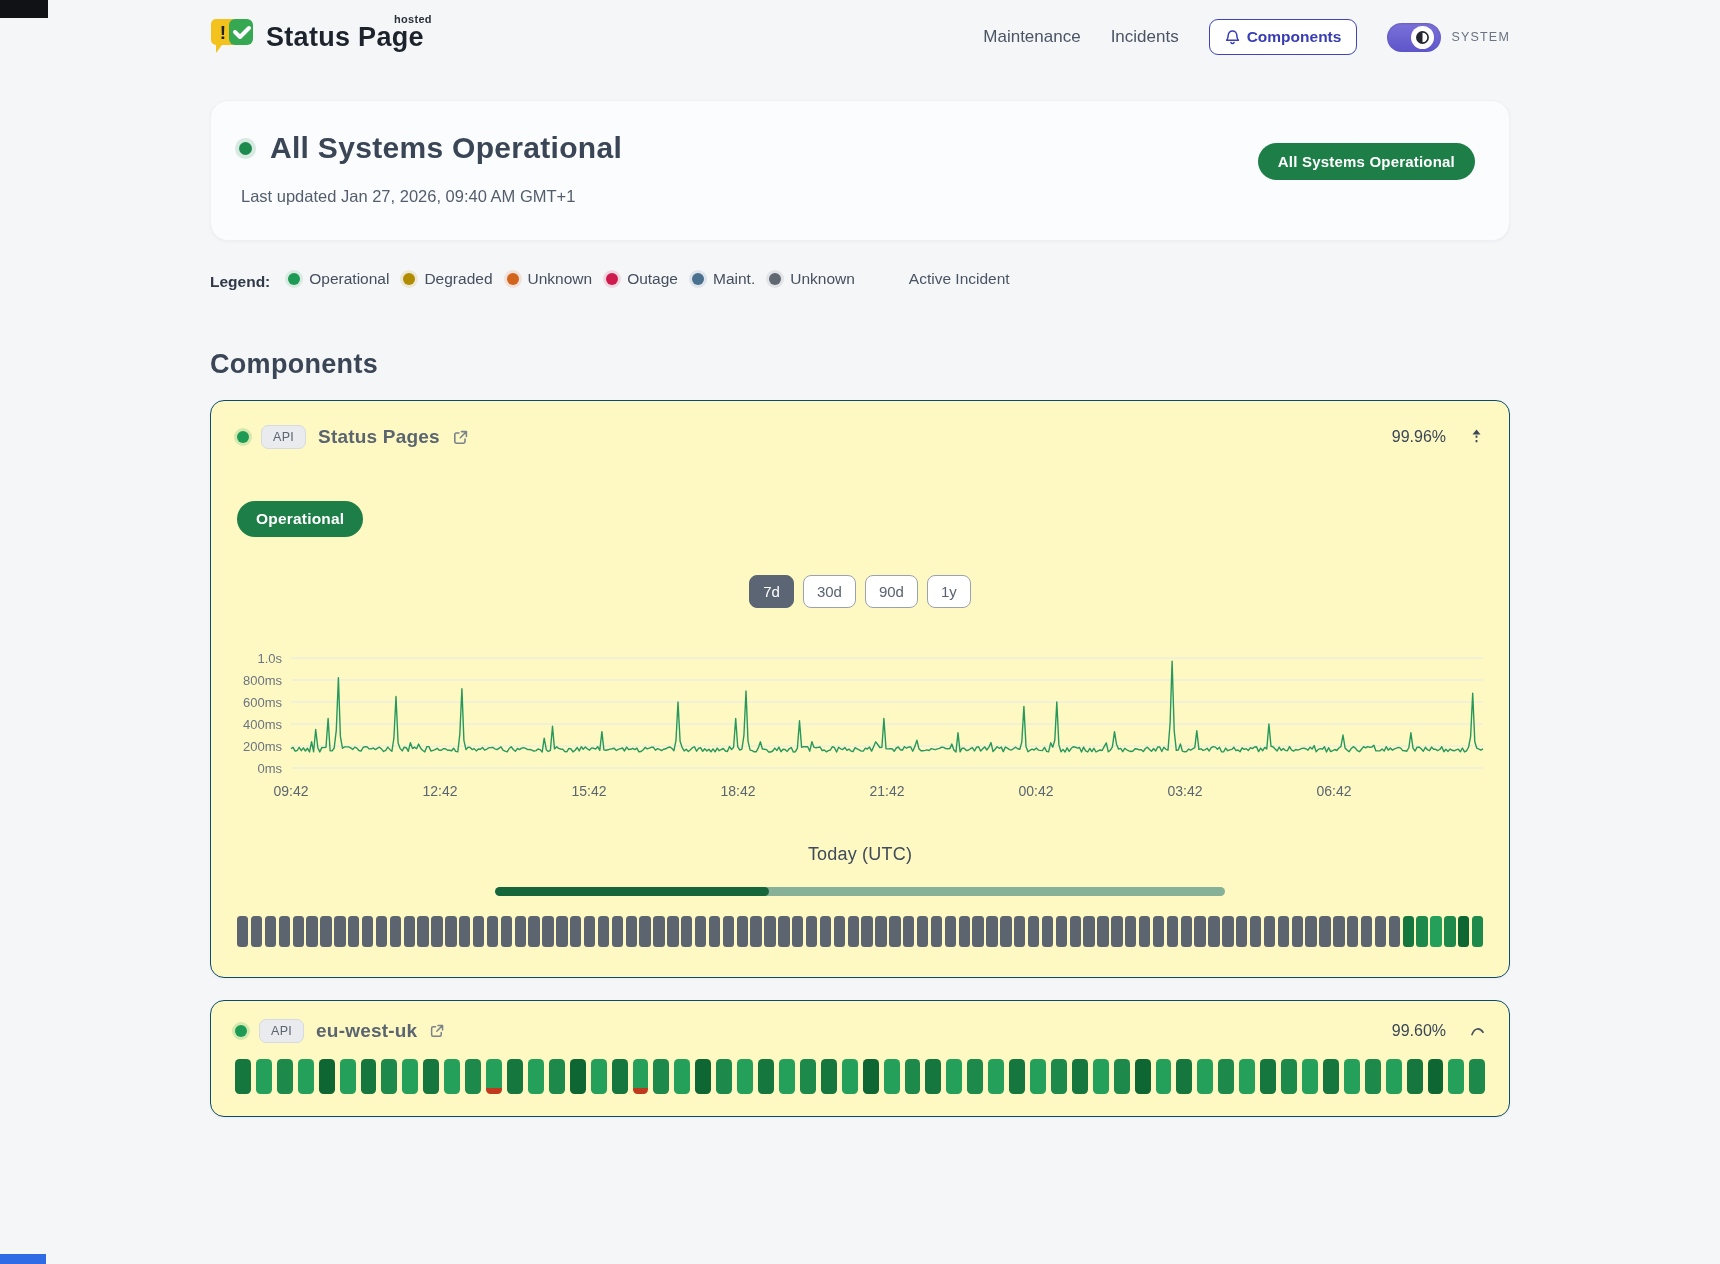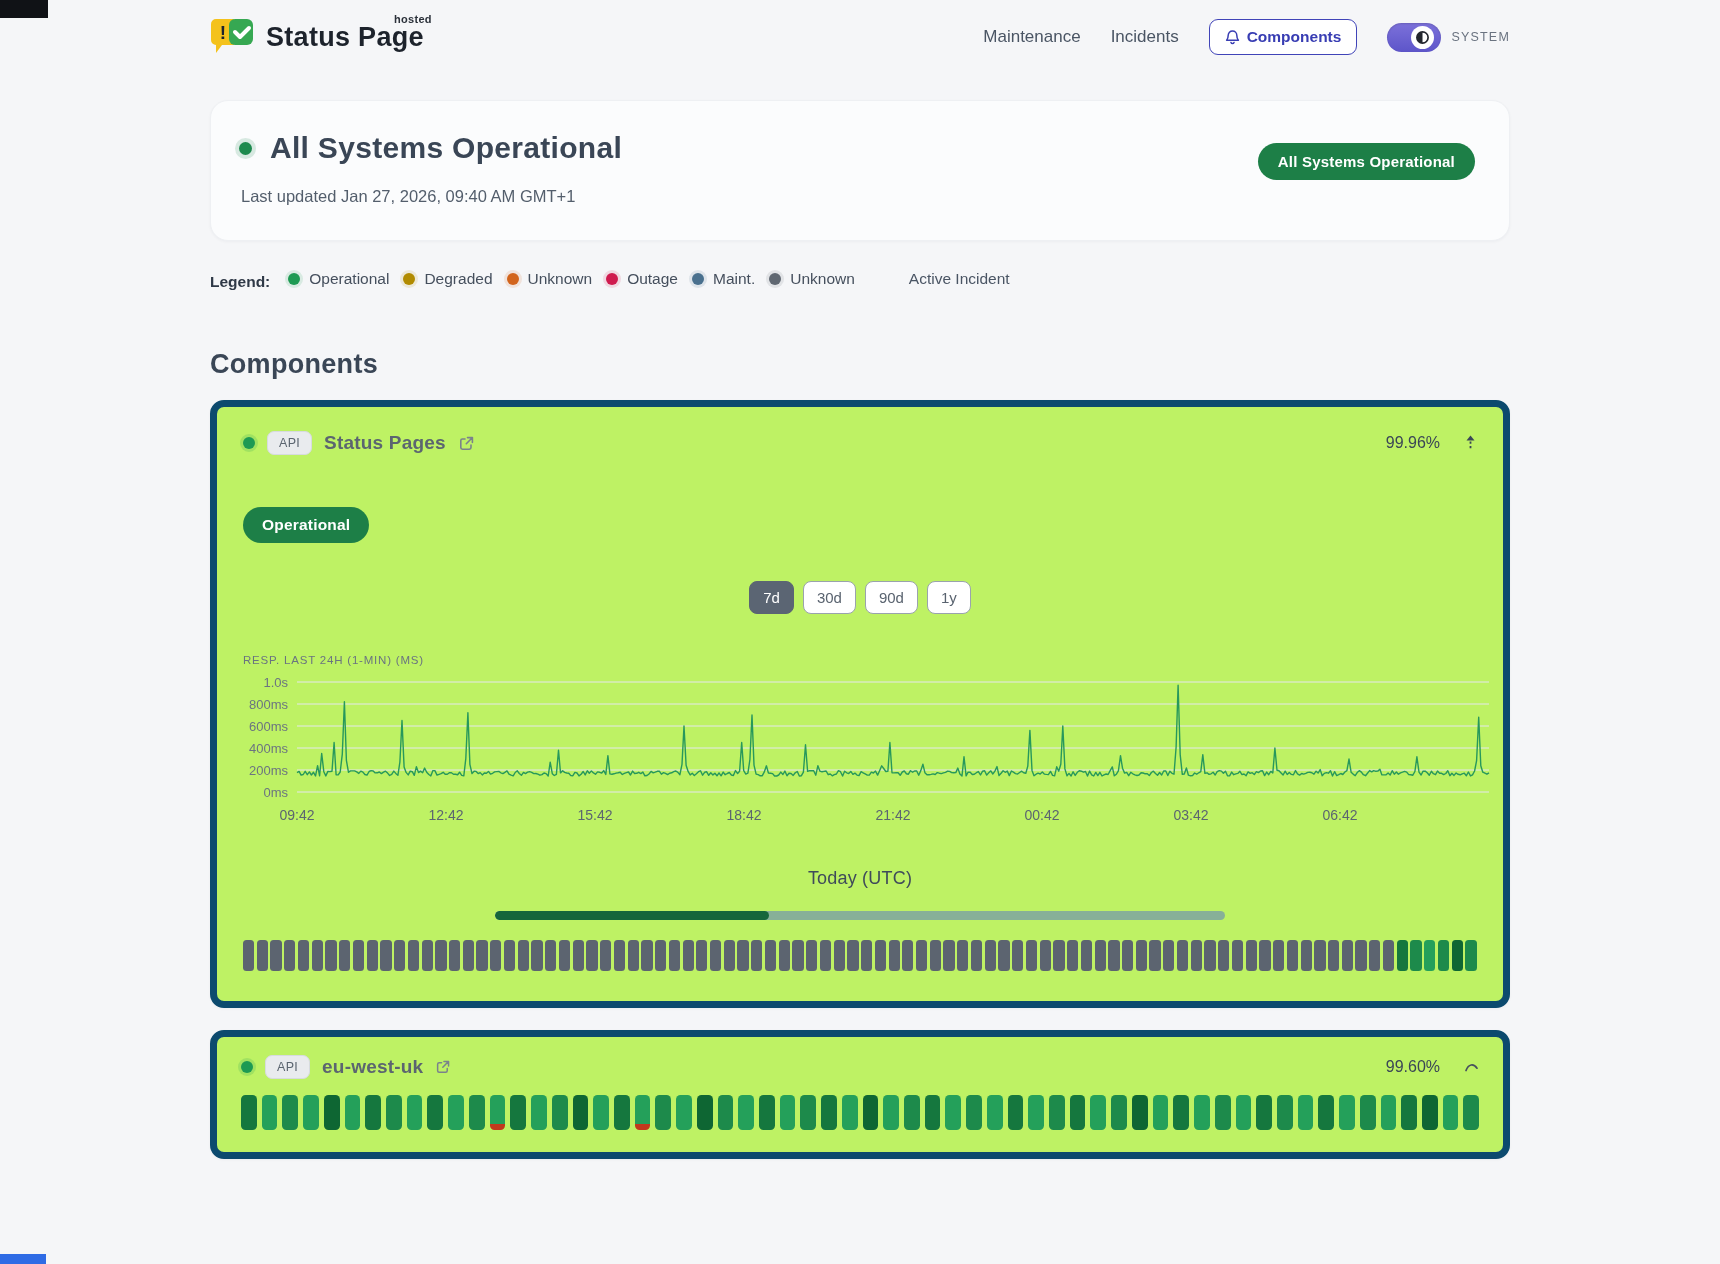--- a/index.html
+++ b/index.html
@@ -45,21 +45,21 @@
   
   .legend-row { margin-top:26px; display:flex; align-items:center; gap:14px; font-size:15.5px; color:#454f5d; }
   .legend-label { font-weight:700; color:#2f3947; margin-right:4px;margin-top:6px; }
   .legend-item { display:flex; align-items:center; gap:9px; margin-right:14px; }
   .legend-dot { width:12px; height:12px; border-radius:50%; }
   .legend-extra { margin-left:26px; color:#4a5564; }
   .legend-note { margin-top:14px; font-size:15px; color:#5a6573; }
 
   
   .components-heading { margin-top:58px; font-size:27px; font-weight:600; color:#3a4656; letter-spacing:.3px; }
-  .card { background:#bef264; border:7px solid #0c4a6e; border-radius:14px;
+  .card { background:#fef9c3; border:1px solid #0c4a6e; border-radius:14px;
     box-shadow:0 1px 3px rgba(20,30,40,.04); }
   .primary-card { margin-top:20px; padding:24px 26px 30px; }
   .comp-header { display:flex; align-items:center; gap:12px; }
   .comp-dot { width:12px; height:12px; border-radius:50%; background:#1d9a53;
     box-shadow:0 0 0 3px rgba(29,154,83,.18); }
   .type-badge { background:#e9ebee; border:1px solid #d7dbdf; color:#5b6570; font-size:12.5px;
     padding:4px 11px; border-radius:7px; letter-spacing:.3px; }
   .comp-name { font-size:19px; font-weight:700; color:#5b6570; letter-spacing:.2px; }
   .comp-spacer { flex:1; }
   .comp-uptime { font-size:16px; color:#3a4656; margin-right:12px; }
@@ -216,21 +216,20 @@
 
     <div class="range-row" id="range-row">
         <button class="range-btn active">7d</button>
         <button class="range-btn">30d</button>
         <button class="range-btn">90d</button>
         <button class="range-btn">1y</button>
       </div>
 
 
     <div class="chart-wrap">
-      <div class="chart-label">RESP. LAST 24H (1-MIN) (MS)</div>
       <svg id="resp-chart" width="1248" height="158" viewBox="0 0 1248 158">
           <line x1="54" x2="1246" y1="10" y2="10" stroke="#e5e8eb" stroke-width="1"></line>
           <text x="45" y="14.5" text-anchor="end" font-size="13" fill="#6b7480">1.0s</text>
           <line x1="54" x2="1246" y1="32" y2="32" stroke="#e5e8eb" stroke-width="1"></line>
           <text x="45" y="36.5" text-anchor="end" font-size="13" fill="#6b7480">800ms</text>
           <line x1="54" x2="1246" y1="54" y2="54" stroke="#e5e8eb" stroke-width="1"></line>
           <text x="45" y="58.5" text-anchor="end" font-size="13" fill="#6b7480">600ms</text>
           <line x1="54" x2="1246" y1="76" y2="76" stroke="#e5e8eb" stroke-width="1"></line>
           <text x="45" y="80.5" text-anchor="end" font-size="13" fill="#6b7480">400ms</text>
           <line x1="54" x2="1246" y1="98" y2="98" stroke="#e5e8eb" stroke-width="1"></line>

